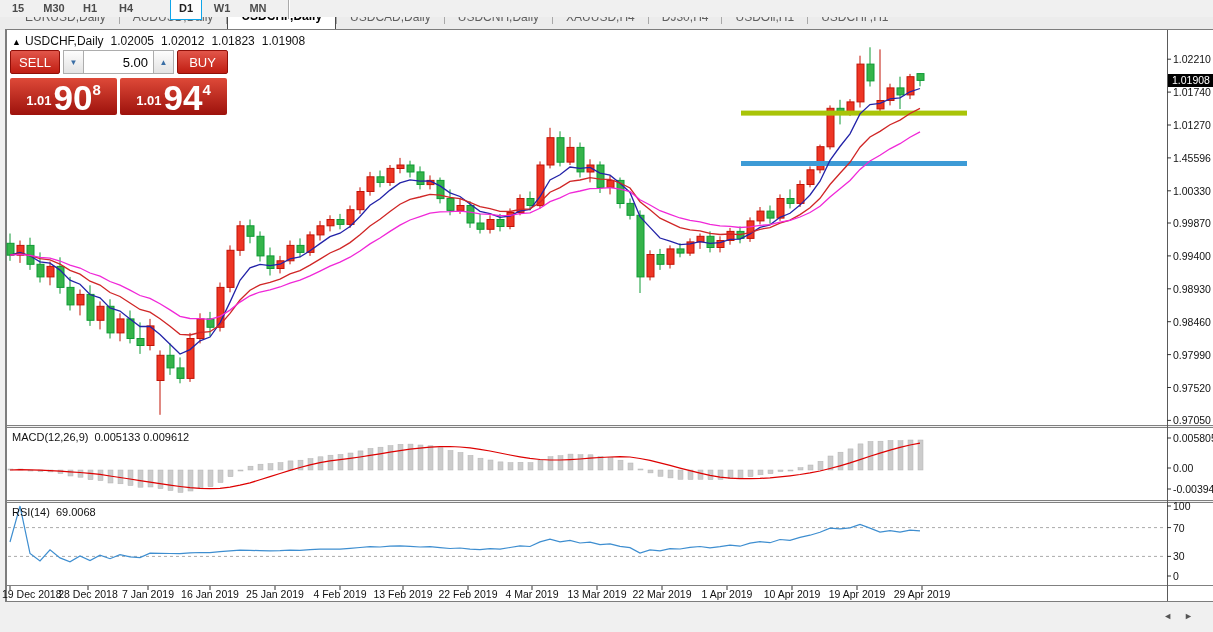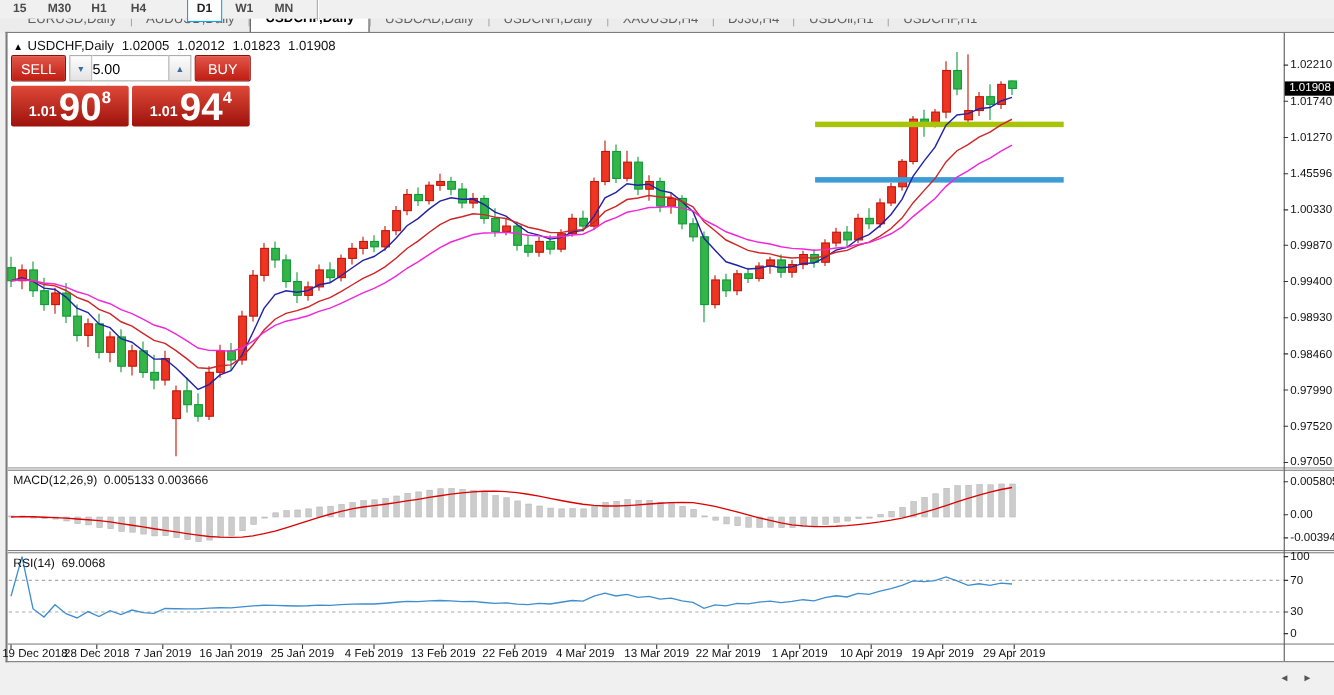--- a/index.html
+++ b/index.html
@@ -32,21 +32,21 @@
   .date-lbl.first{transform:none;}
   
   #widget{left:10px;top:50px;width:220px;}
   #wrow1{display:flex;height:25px;}
   .trade-btn{width:50px;height:24px;border:1px solid #8f0f08;border-radius:2px;
      background:linear-gradient(#e2564a,#c01d12);color:#fff;font-size:13px;font-weight:400;
      font-family:"Liberation Sans",sans-serif;padding:0;}
   .spin-btn{width:21px;height:24px;border:1px solid #adadad;background:linear-gradient(#fdfdfd,#e3e3e3);
      color:#3a6ea5;font-size:8px;padding:0;box-sizing:border-box;}
   #vol-input{width:69px;height:24px;border:1px solid #adadad;border-left:none;border-right:none;
-     text-align:left;font-size:13px;padding:0 5px 0 0;box-sizing:border-box;font-family:"Liberation Sans",sans-serif;color:#000;}
+     text-align:right;font-size:13px;padding:0 5px 0 0;box-sizing:border-box;font-family:"Liberation Sans",sans-serif;color:#000;}
   #wrow1 .trade-btn.buy{margin-left:3px;width:51px;}
   #wrow1 .trade-btn.sell{margin-right:3px;}
   #wrow2{display:flex;margin-top:3px;gap:3px;}
   .price-panel{width:107px;height:37px;border-radius:2px;background:linear-gradient(#de4938,#9d120c);
      color:#fff;display:flex;justify-content:center;align-items:flex-end;padding-bottom:2px;box-sizing:border-box;cursor:pointer;}
   .pp-prefix{font-size:13px;font-weight:700;margin:0 2px 5px 0;}
   .pp-big{font-size:35px;font-weight:700;line-height:0.86;}
   .pp-sup{font-size:15px;font-weight:700;margin-bottom:15px;}
   
   #tabstrip{left:0px;top:602px;width:1213px;height:30px;background:#ececec;border-top:1px solid #8e8e8e;
@@ -411,21 +411,21 @@
       <line x1="1167" y1="527.6" x2="1171" y2="527.6" stroke="#333" stroke-width="1"></line>
       <line x1="1167" y1="556.4" x2="1171" y2="556.4" stroke="#333" stroke-width="1"></line>
       <line x1="1167" y1="576.0" x2="1171" y2="576.0" stroke="#333" stroke-width="1"></line>
     </svg>
 
   <div class="abs" id="chart-header">
     <span class="mk">▲</span><span>USDCHF,Daily</span><span>1.02005</span><span>1.02012</span><span>1.01823</span><span>1.01908</span>
   </div>
 
   <div class="abs ind-label" style="left:12px;top:431px">
-    <span>MACD(12,26,9)</span><span>0.005133 0.003666</span>
+    <span>MACD(12,26,9)</span><span>0.005133 0.009612</span>
   </div>
   <div class="abs ind-label" style="left:12px;top:506px">
     <span>RSI(14)</span><span>69.0068</span>
   </div>
 
   <div class="abs" id="widget">
     <div id="wrow1">
       <button class="trade-btn sell">SELL</button>
       <button class="spin-btn">▼</button>
       <input id="vol-input" value="5.00" style="">

